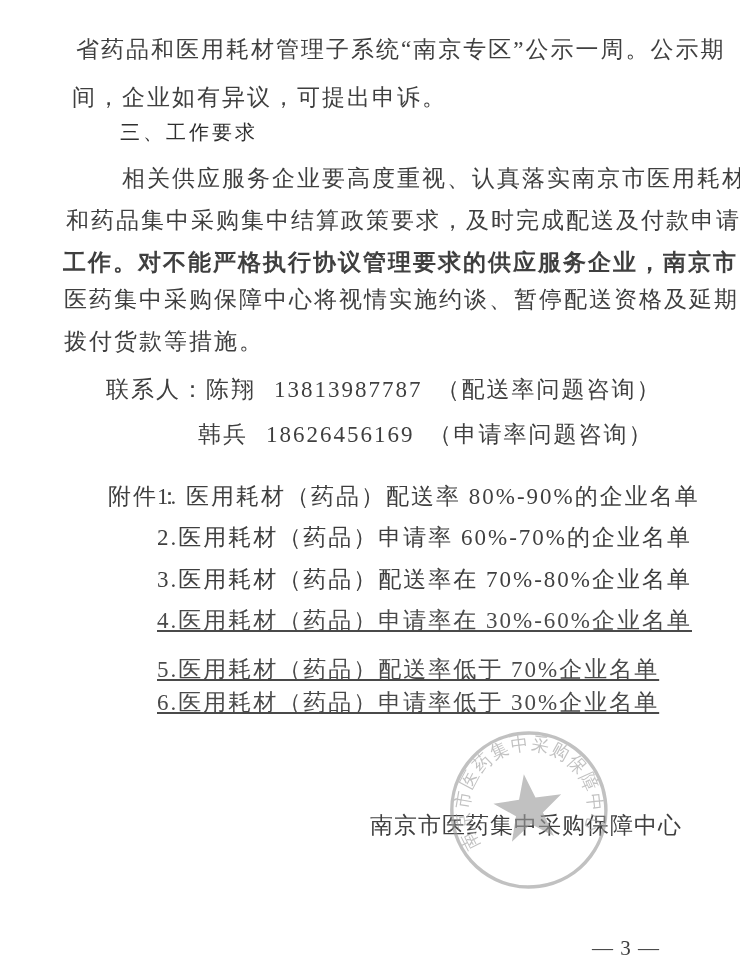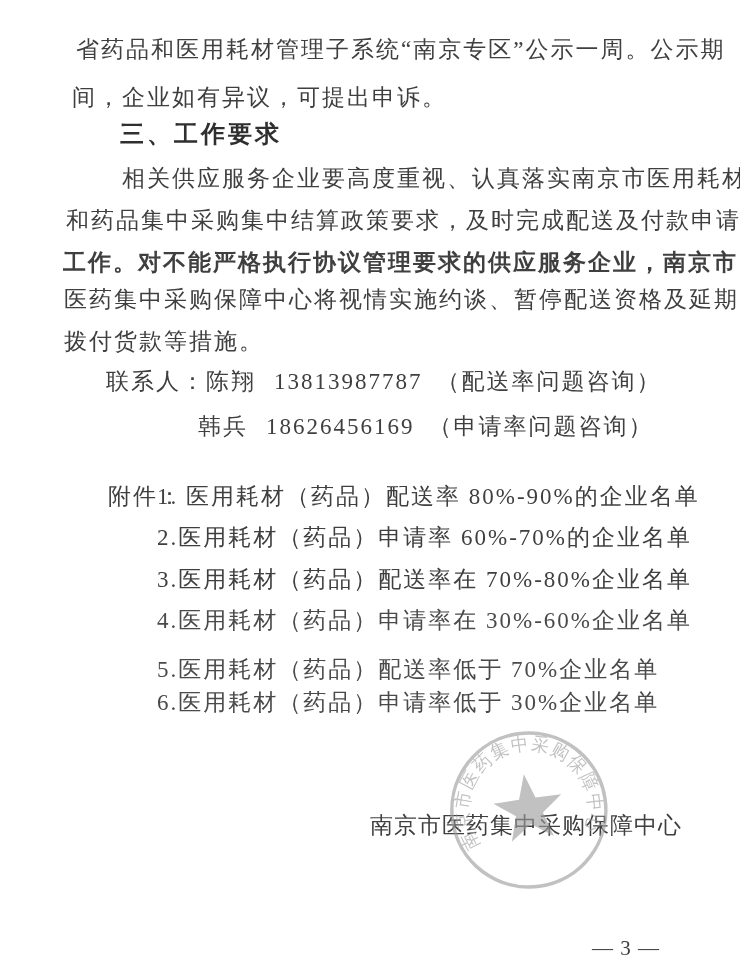--- a/index.html
+++ b/index.html
@@ -19,29 +19,29 @@
   .line {
     position: absolute;
     white-space: nowrap;
     font-size: 23px;
     letter-spacing: 2px;
     line-height: 1.2;
     color: #3f3f3f;
   }
   .heading {
     font-family: "Liberation Sans", "DejaVu Sans", sans-serif;
-    font-weight: 700;
-    font-size: 24px;
+    font-weight: 400;
+    font-size: 20px;
     letter-spacing: 3px;
     color: #2f2f2f;
   }
   .contact-line span { display: inline-block; }
-  .contact-phone { margin-left: 18px; }
+  .contact-phone { margin-left: 18px; margin-top: 8px; }
   .contact-note  { margin-left: 14px; }
-  .faded { color: #4a4a4a; }
+  .faded { color: #4a4a4a; text-decoration: underline; }
   .seal {
     position: absolute;
     left: 436px; top: 718px;
     width: 186px; height: 186px;
     opacity: 0.62;
     transform: rotate(-8deg);
     pointer-events: none;
   }
   .page-number {
     position: absolute;

